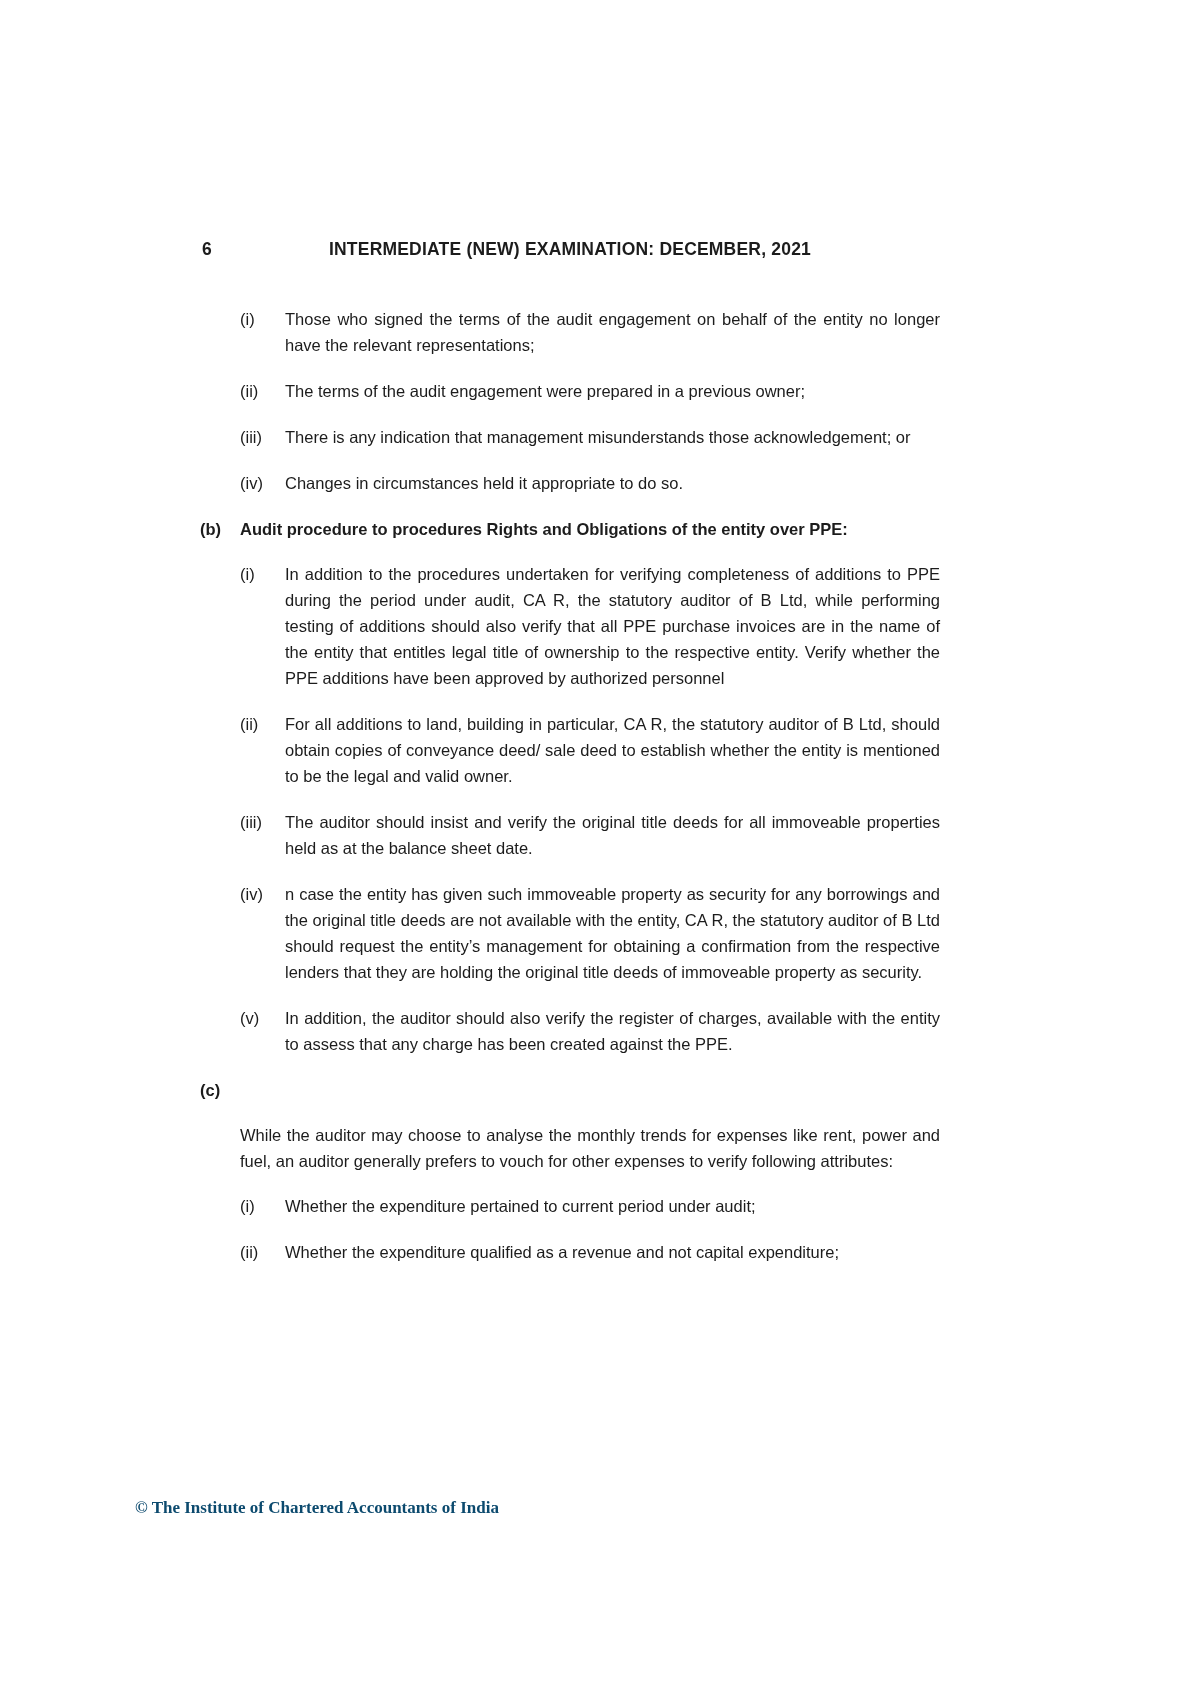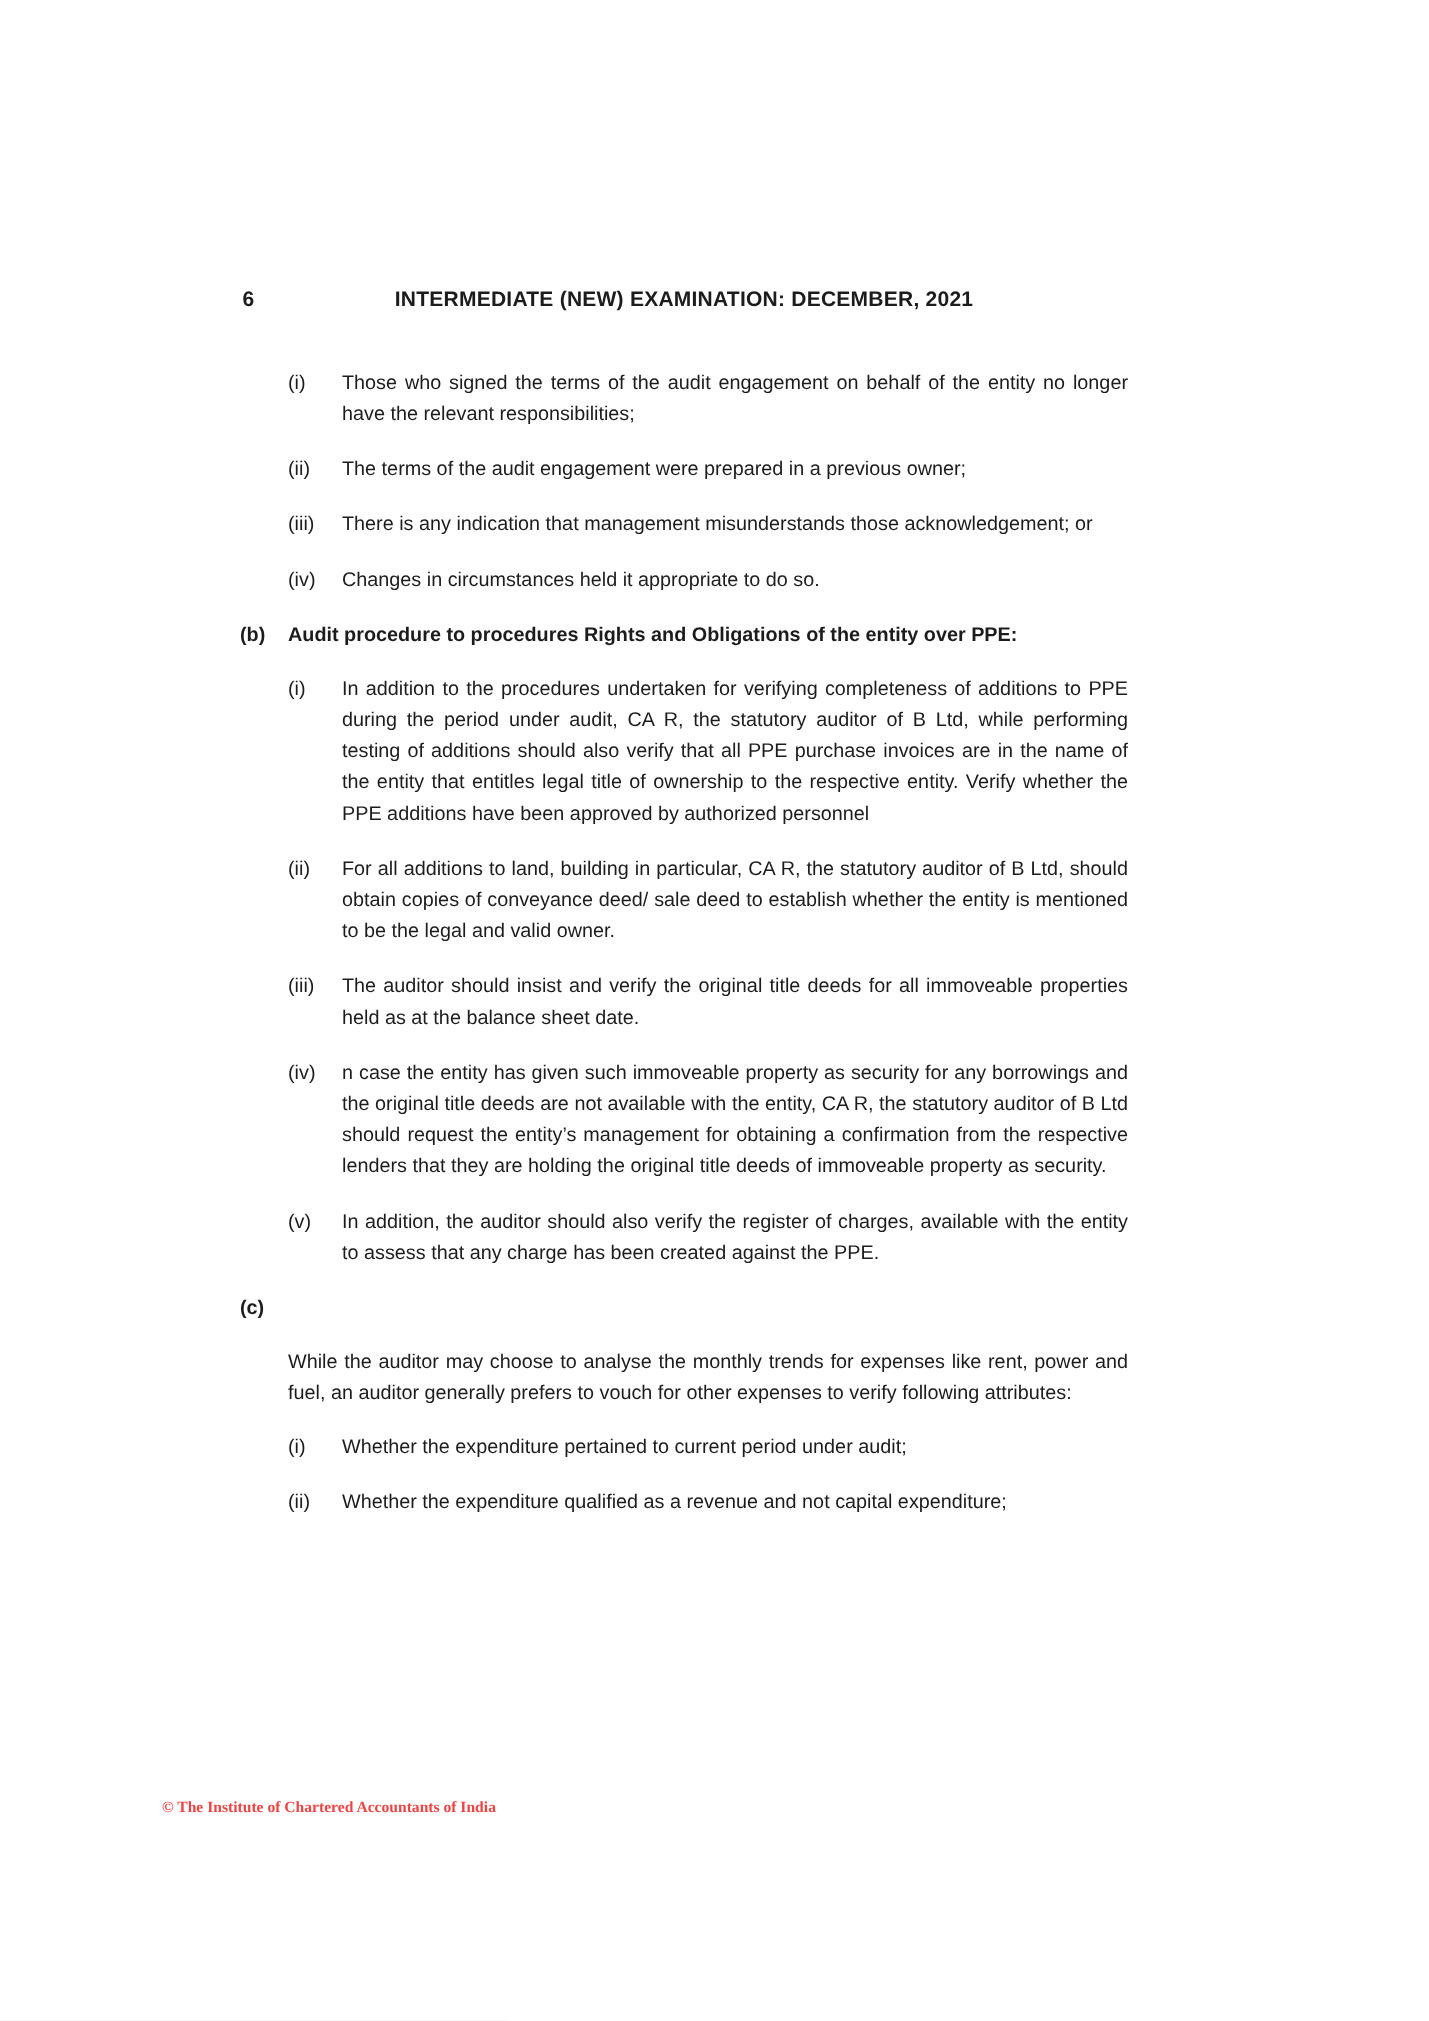--- a/index.html
+++ b/index.html
@@ -66,42 +66,42 @@
   .sec-para {
     margin:0 0 19px 40px;
     text-align:justify;
   }
   .footer {
     position:absolute;
     left:135px;
     top:1498px;
     font-family:"Liberation Serif", serif;
     font-weight:700;
-    font-size:13px;
-    color:#ef4444;
+    font-size:17px;
+    color:#0c4a6e;
   }
 </style>
 </head>
 <body>
 
 <div class="page">
 
   <div class="content">
 
     <div class="header">
       <span class="pgnum">6</span>
       <span class="title">INTERMEDIATE (NEW) EXAMINATION: DECEMBER, 2021</span>
     </div>
 
     <div class="body-text">
 
 
       <div class="li">
         <span class="mk">(i)</span>
-        <div class="tx">Those who signed the terms of the audit engagement on behalf of the entity no longer have the relevant responsibilities;</div>
+        <div class="tx">Those who signed the terms of the audit engagement on behalf of the entity no longer have the relevant representations;</div>
       </div>
       <div class="li">
         <span class="mk">(ii)</span>
         <div class="tx">The terms of the audit engagement were prepared in a previous owner;</div>
       </div>
       <div class="li">
         <span class="mk">(iii)</span>
         <div class="tx">There is any indication that management misunderstands those acknowledgement; or</div>
       </div>
       <div class="li">

